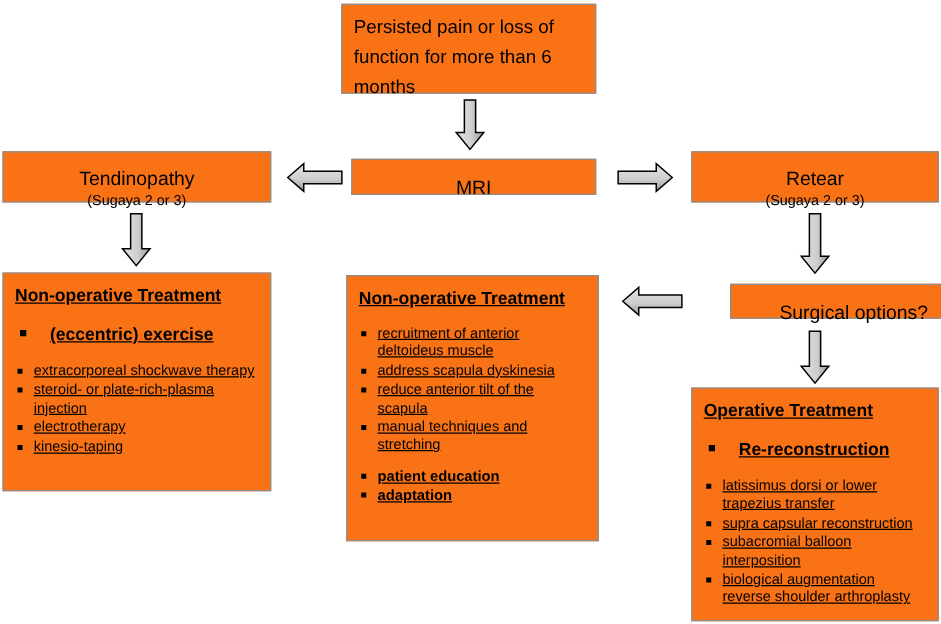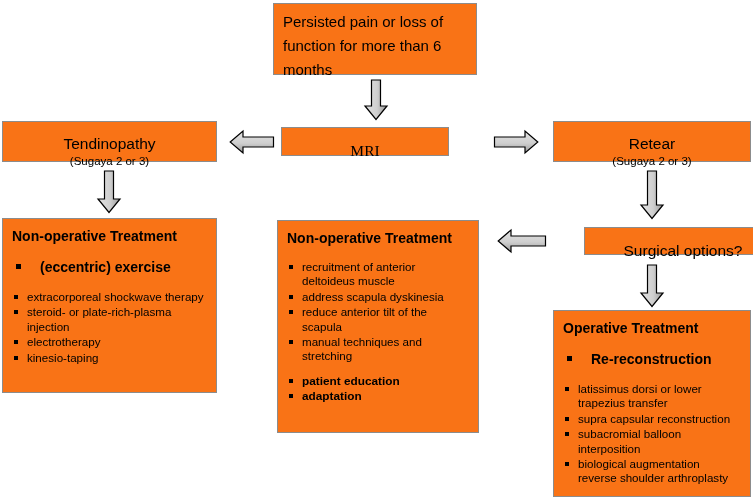--- a/index.html
+++ b/index.html
@@ -13,21 +13,21 @@
     position:absolute;
     border:1px solid #8c8c8c;
     background:#f97316;
     box-sizing:border-box;
   }
   .box.center{display:flex;flex-direction:column;align-items:center;justify-content:center;}
   .ttl-lg{font-size:15.5px;line-height:20px;text-align:center;margin-top:19px;}
   .sub{font-size:11.5px;line-height:15px;text-align:left;}
   .para{font-size:15px;line-height:24px;text-align:left;padding:6px 9px;}
   .hdr{font-size:14px;font-weight:bold;line-height:18px;}
-  .card{padding:8px 9px 8px 9px;}
+  .card{padding:8px 9px 8px 9px;text-decoration:underline;}
   ul.bl{list-style:none;margin:0;padding:0;}
   ul.bl li{
     position:relative;padding-left:15px;font-size:11.6px;line-height:14.4px;
     margin:0 0 1px 0;
   }
   ul.bl li:before{
     content:"";position:absolute;left:2px;top:5px;width:4px;height:4px;background:#000;
   }
   ul.bl.bold li{font-weight:bold;font-size:11.8px;}
   ul.lead-list li{
@@ -73,21 +73,21 @@
         <linearGradient id="gh1" x1="0" y1="0" x2="0" y2="1">
           <stop offset="0%" stop-color="#e2e2e2"></stop>
             <stop offset="55%" stop-color="#cfcfcf"></stop>
             <stop offset="100%" stop-color="#9a9a9a"></stop>
         </linearGradient>
       </defs>
       <polygon points="1.2,13 14,2 14,8 44.5,8 44.5,18 14,18 14,24" fill="url(#gh1)" stroke="#000" stroke-width="1.2" stroke-linejoin="miter"></polygon>
     </svg>
   </div>
 
-  <div class="box center" style="left:281px;top:127px;width:168px;height:29px;font-family:Liberation Serif, serif;">
+  <div class="box center" style="left:281px;top:127px;width:196px;height:29px;">
     <div class="ttl-lg">MRI</div>
   </div>
 
   <div class="arrow" style="left:493px;top:129px;">
     <svg width="46" height="26" viewBox="0 0 46 26">
       <defs>
         <linearGradient id="gh2" x1="0" y1="0" x2="0" y2="1">
           <stop offset="0%" stop-color="#e2e2e2"></stop>
             <stop offset="55%" stop-color="#cfcfcf"></stop>
             <stop offset="100%" stop-color="#9a9a9a"></stop>

